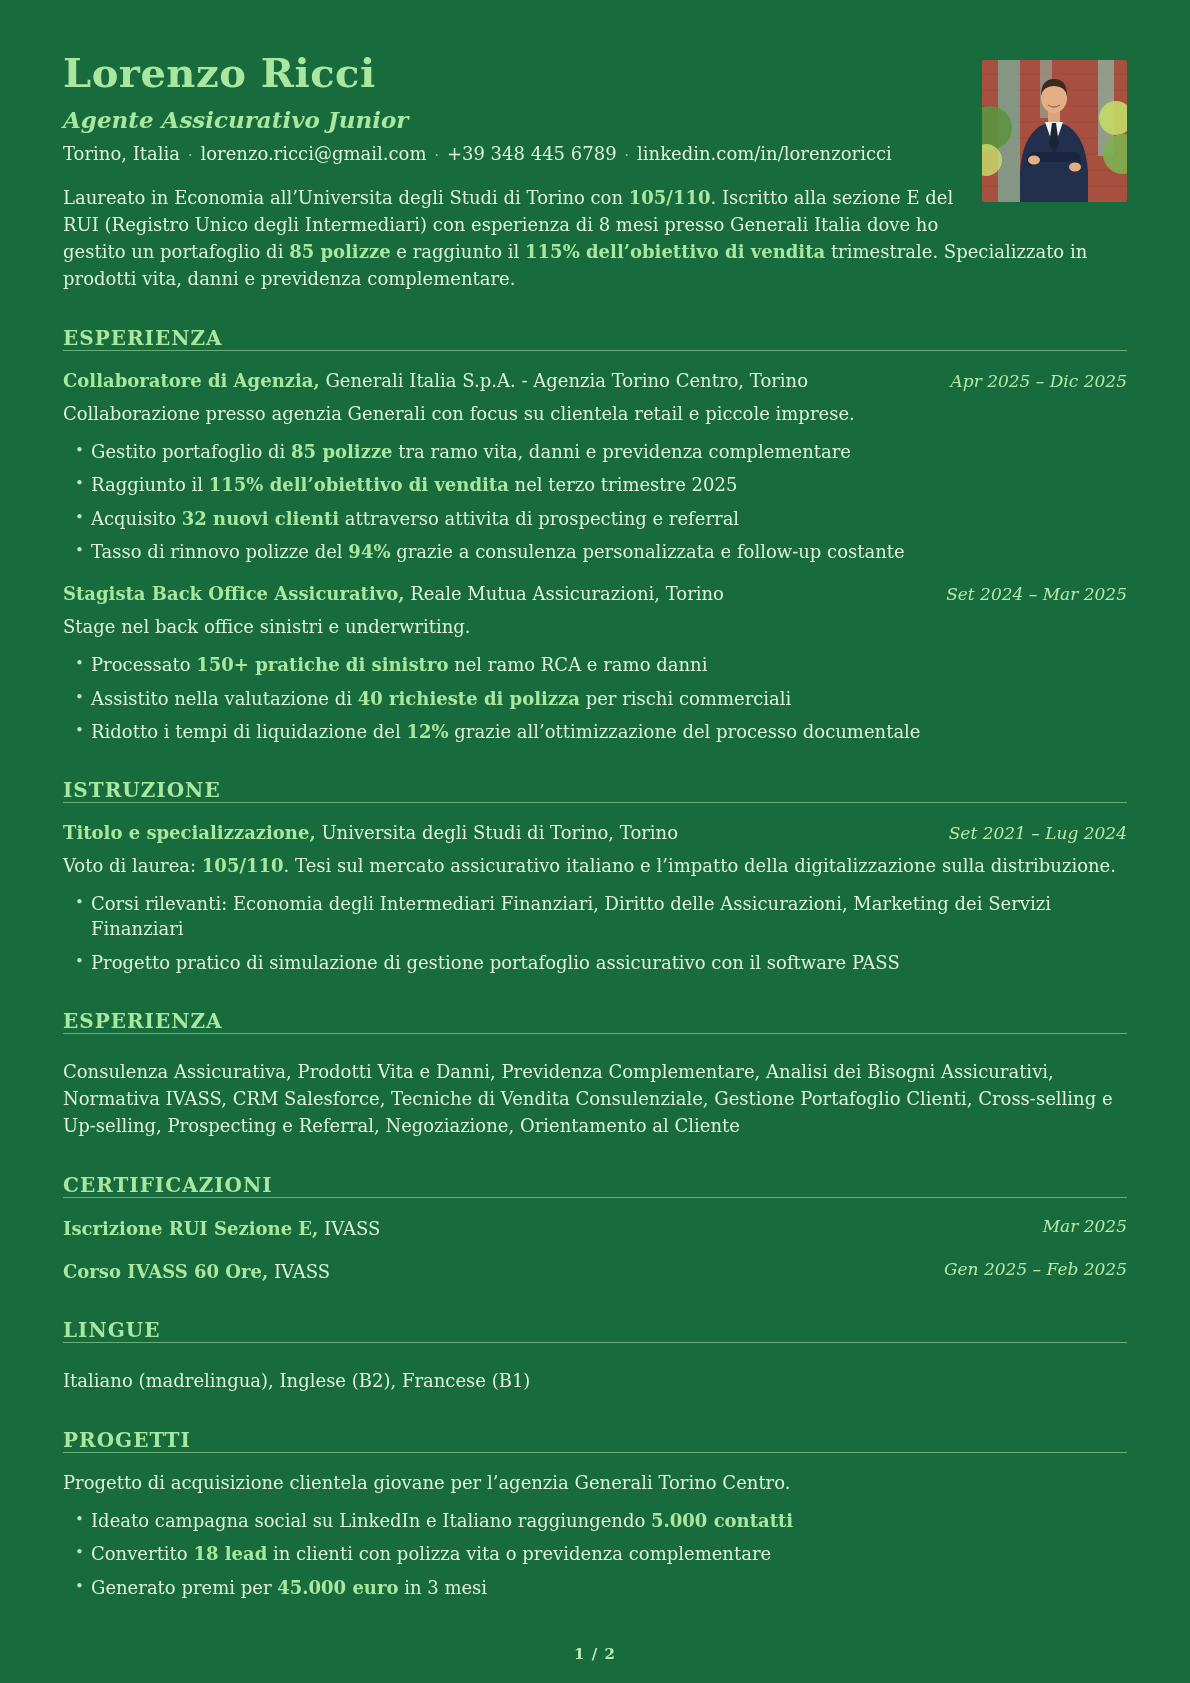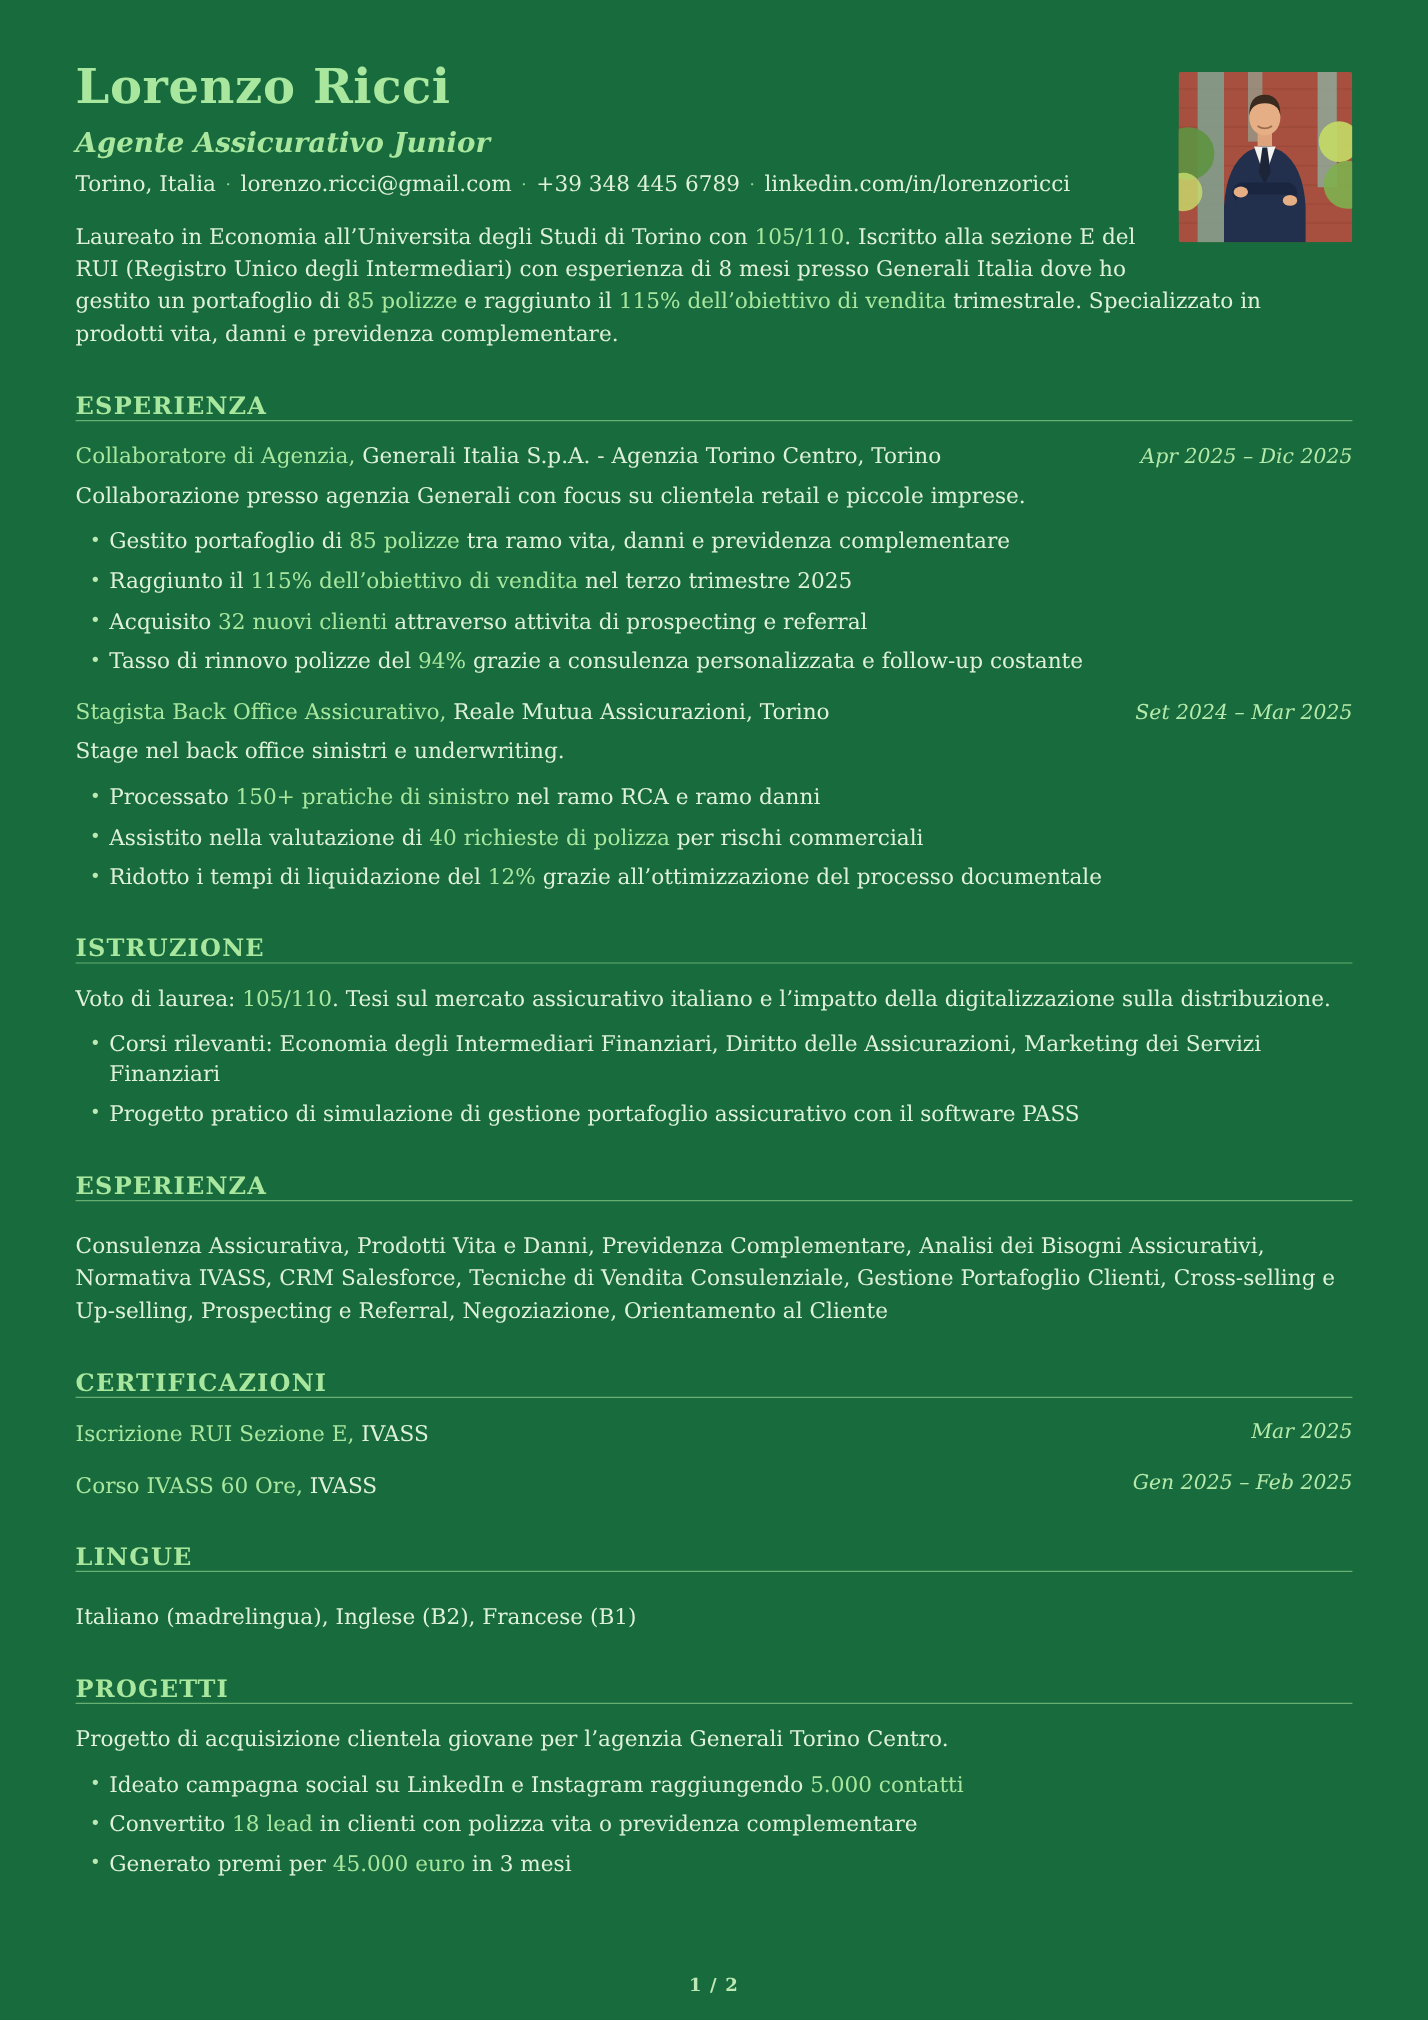--- a/index.html
+++ b/index.html
@@ -48,21 +48,21 @@
   }
   .entry-desc{margin-top:8px;font-size:18px;line-height:1.45;}
   ul.bullets{margin:12px 0 0 0;padding:0 0 0 28px;list-style:none;}
   ul.bullets li{position:relative;margin:8px 0;font-size:18px;line-height:1.4;}
   ul.bullets li::before{
     content:"\2022";position:absolute;left:-16px;top:1px;
     color:#BFE9B4;font-size:15px;
   }
   .para{margin:24px 0 0 0;font-size:18px;line-height:1.5;}
   .cert-row{display:flex;justify-content:space-between;align-items:flex-start;margin-top:18px;font-size:18px;}
-  .b{font-weight:normal;color:var(--accent);}
+  .b{font-weight:bold;color:var(--accent);}
   .footer{
     position:absolute;left:0;right:0;bottom:20px;text-align:center;
     font-size:15px;font-weight:bold;color:#BFE9B4;letter-spacing:1px;
   }
 </style>
 </head>
 <body>
 
 <div class="page">
 
@@ -133,20 +133,24 @@
         <li><span>Processato </span><span class="b">150+ pratiche di sinistro</span><span> nel ramo RCA e ramo danni</span></li>
         <li><span>Assistito nella valutazione di </span><span class="b">40 richieste di polizza</span><span> per rischi commerciali</span></li>
         <li><span>Ridotto i tempi di liquidazione del </span><span class="b">12%</span><span> grazie all’ottimizzazione del processo documentale</span></li>
       </ul>
     </div>
   </section>
 
   <section class="section">
     <h2>ISTRUZIONE</h2>
     <div class="entry">
+      <div class="entry-head">
+        <div class="entry-title"><span class="b">Titolo e specializzazione,</span><span> Universita degli Studi di Torino, Torino</span></div>
+        <div class="entry-date">Set 2021 – Lug 2024</div>
+      </div>
       <div class="entry-desc"><span>Voto di laurea: </span><span class="b">105/110</span><span>. Tesi sul mercato assicurativo italiano e l’impatto della digitalizzazione sulla distribuzione.</span></div>
       <ul class="bullets">
         <li><span>Corsi rilevanti: Economia degli Intermediari Finanziari, Diritto delle Assicurazioni, Marketing dei Servizi Finanziari</span></li>
         <li><span>Progetto pratico di simulazione di gestione portafoglio assicurativo con il software PASS</span></li>
       </ul>
     </div>
   </section>
 
   <section class="section">
     <h2>ESPERIENZA</h2>
@@ -168,21 +172,21 @@
   <section class="section">
     <h2>LINGUE</h2>
     <p class="para">Italiano (madrelingua), Inglese (B2), Francese (B1)</p>
   </section>
 
   <section class="section">
     <h2>PROGETTI</h2>
     <div class="entry">
       <div class="entry-desc"><span>Progetto di acquisizione clientela giovane per l’agenzia Generali Torino Centro.</span></div>
       <ul class="bullets">
-        <li><span>Ideato campagna social su LinkedIn e Instagram raggiungendo </span><span class="b">5.000 contatti</span></li>
+        <li><span>Ideato campagna social su LinkedIn e Italiano raggiungendo </span><span class="b">5.000 contatti</span></li>
         <li><span>Convertito </span><span class="b">18 lead</span><span> in clienti con polizza vita o previdenza complementare</span></li>
         <li><span>Generato premi per </span><span class="b">45.000 euro</span><span> in 3 mesi</span></li>
       </ul>
     </div>
   </section>
 
   <div class="footer">1 / 2</div>
 </div>
 
 </body></html>

